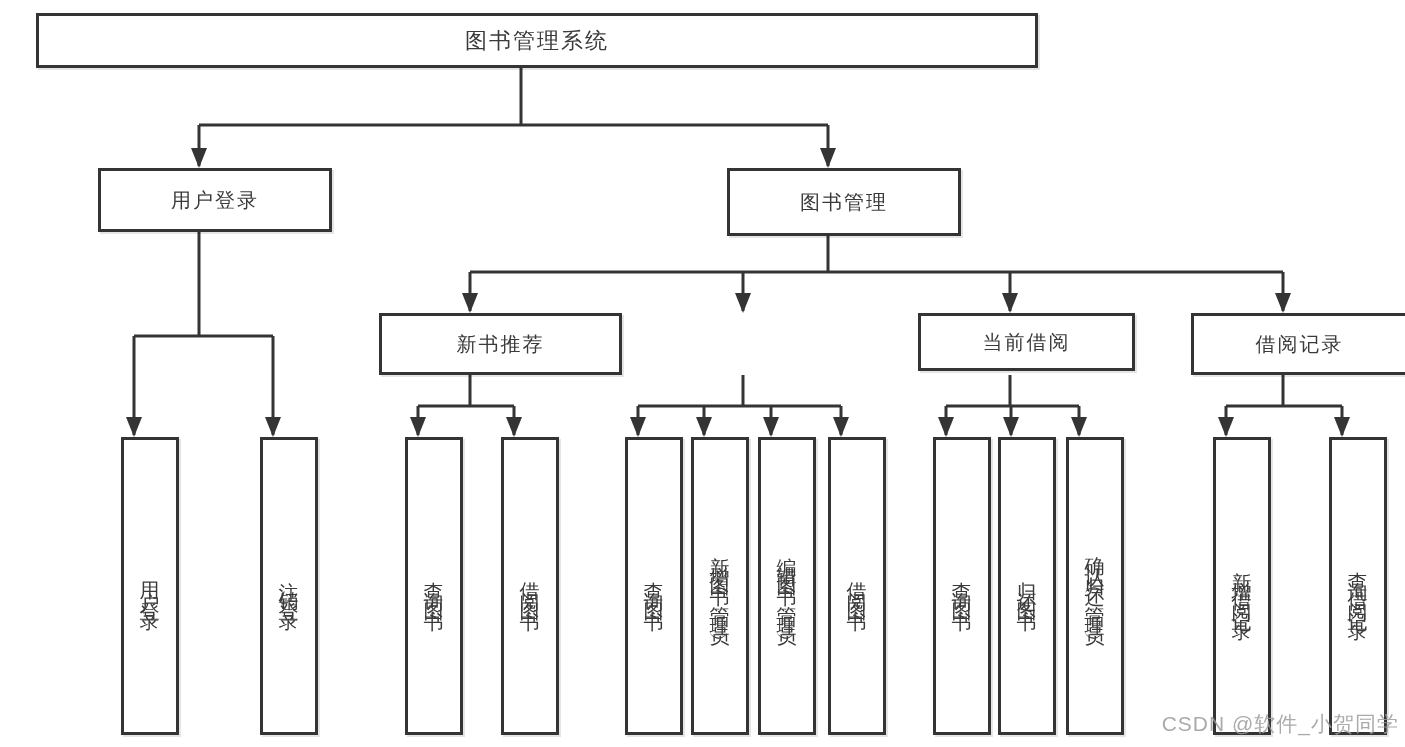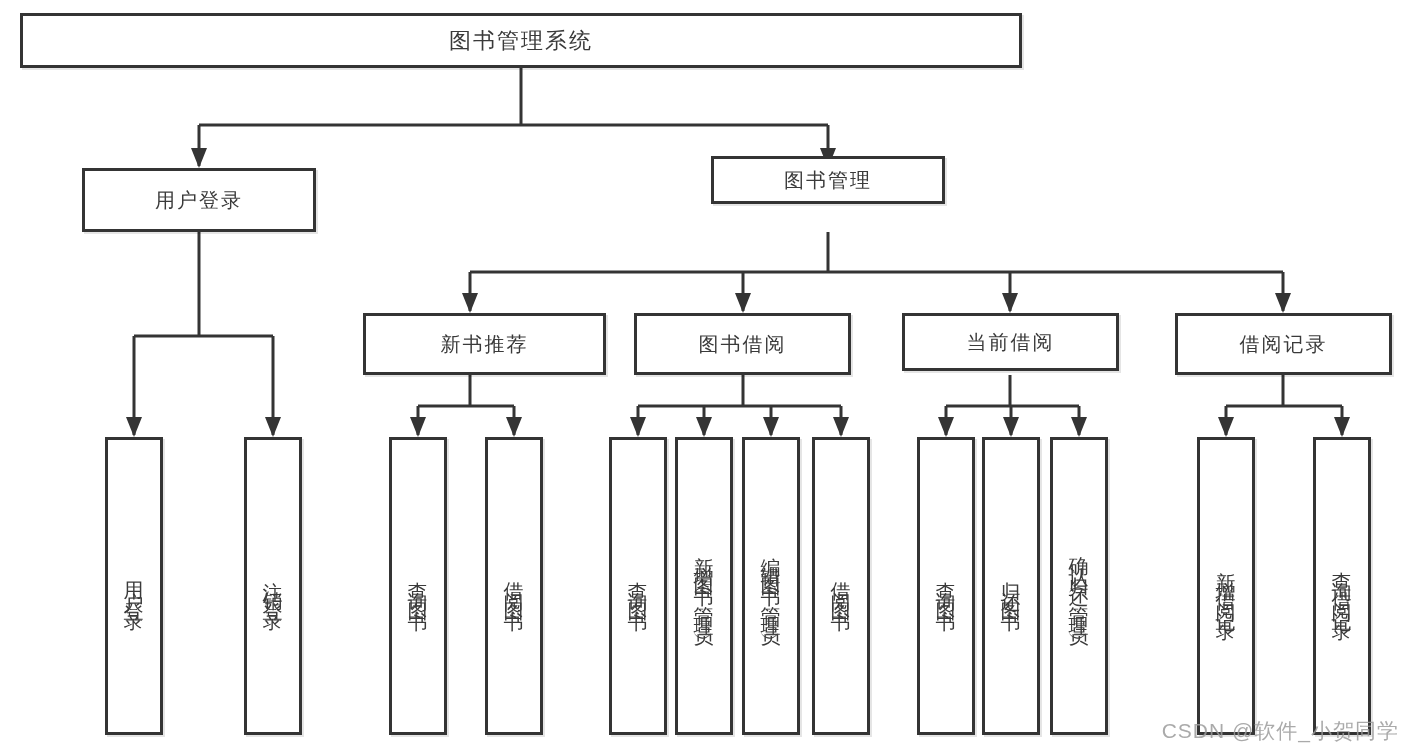--- a/index.html
+++ b/index.html
@@ -7,40 +7,41 @@
     position:relative;width:1405px;height:747px;background:#ffffff;
     font-family:"Liberation Sans",sans-serif;overflow:hidden;
   }
   svg.connectors{position:absolute;left:0;top:0;}
   .node{
     position:absolute;box-sizing:border-box;
     border:3px solid #343434;background:#ffffff;
     display:flex;align-items:center;justify-content:center;
     color:#3a3a3a;font-size:20px;letter-spacing:2px;
     box-shadow:2px 2px 0 rgba(0,0,0,0.10);
+    margin-left:16px;
   }
   .n-root{left:20px;top:13px;width:1002px;height:55px;font-size:22px;}
   .n-user-login{left:82px;top:168px;width:234px;height:64px;}
-  .n-book-mgmt{left:711px;top:156px;width:234px;height:48px;}
+  .n-book-mgmt{left:711px;top:168px;width:234px;height:68px;}
   .n-nb{left:363px;top:313px;width:243px;height:62px;}
   .n-bb{left:634px;top:313px;width:217px;height:62px;}
   .n-cb{left:902px;top:313px;width:217px;height:58px;}
   .n-br{left:1175px;top:313px;width:217px;height:62px;}
   .leaf{
     top:437px;width:58px;height:298px;
     writing-mode:vertical-rl;text-orientation:mixed;
     font-size:20px;letter-spacing:10px;line-height:1;
   }
   .l-user{left:105px;}  .l-logout{left:244px;}
   .l-nb1{left:389px;}   .l-nb2{left:485px;}
   .l-bb1{left:609px;}   .l-bb2{left:675px;}  .l-bb3{left:742px;}  .l-bb4{left:812px;}
   .l-cb1{left:917px;}   .l-cb2{left:982px;}  .l-cb3{left:1050px;}
   .l-br1{left:1197px;}  .l-br2{left:1313px;}
   .watermark{
-    position:absolute;right:6px;bottom:2px;
+    position:absolute;right:6px;bottom:9px;
     font-size:21px;color:#9c9c9c;letter-spacing:1px;opacity:.85;z-index:5;
   }
 </style>
 </head>
 <body>
 
 <div class="canvas">
 
   <svg class="connectors" width="1405" height="747">
 
@@ -70,21 +71,20 @@
       M1071 417 L1087 417 L1079 437 Z
       M1218 417 L1234 417 L1226 437 Z  M1334 417 L1350 417 L1342 437 Z"></path>
   </svg>
 
   <div class="node n-root">图书管理系统</div>
 
   <div class="node n-user-login">用户登录</div>
   <div class="node n-book-mgmt">图书管理</div>
 
   <div class="node n-nb">新书推荐</div>
-  <div class="node n-bb">图书借阅</div>
   <div class="node n-cb">当前借阅</div>
   <div class="node n-br">借阅记录</div>
 
   <div class="node leaf l-user">用户登录</div>
   <div class="node leaf l-logout">注销登录</div>
 
   <div class="node leaf l-nb1">查询图书</div>
   <div class="node leaf l-nb2">借阅图书</div>
 
   <div class="node leaf l-bb1">查询图书</div>

